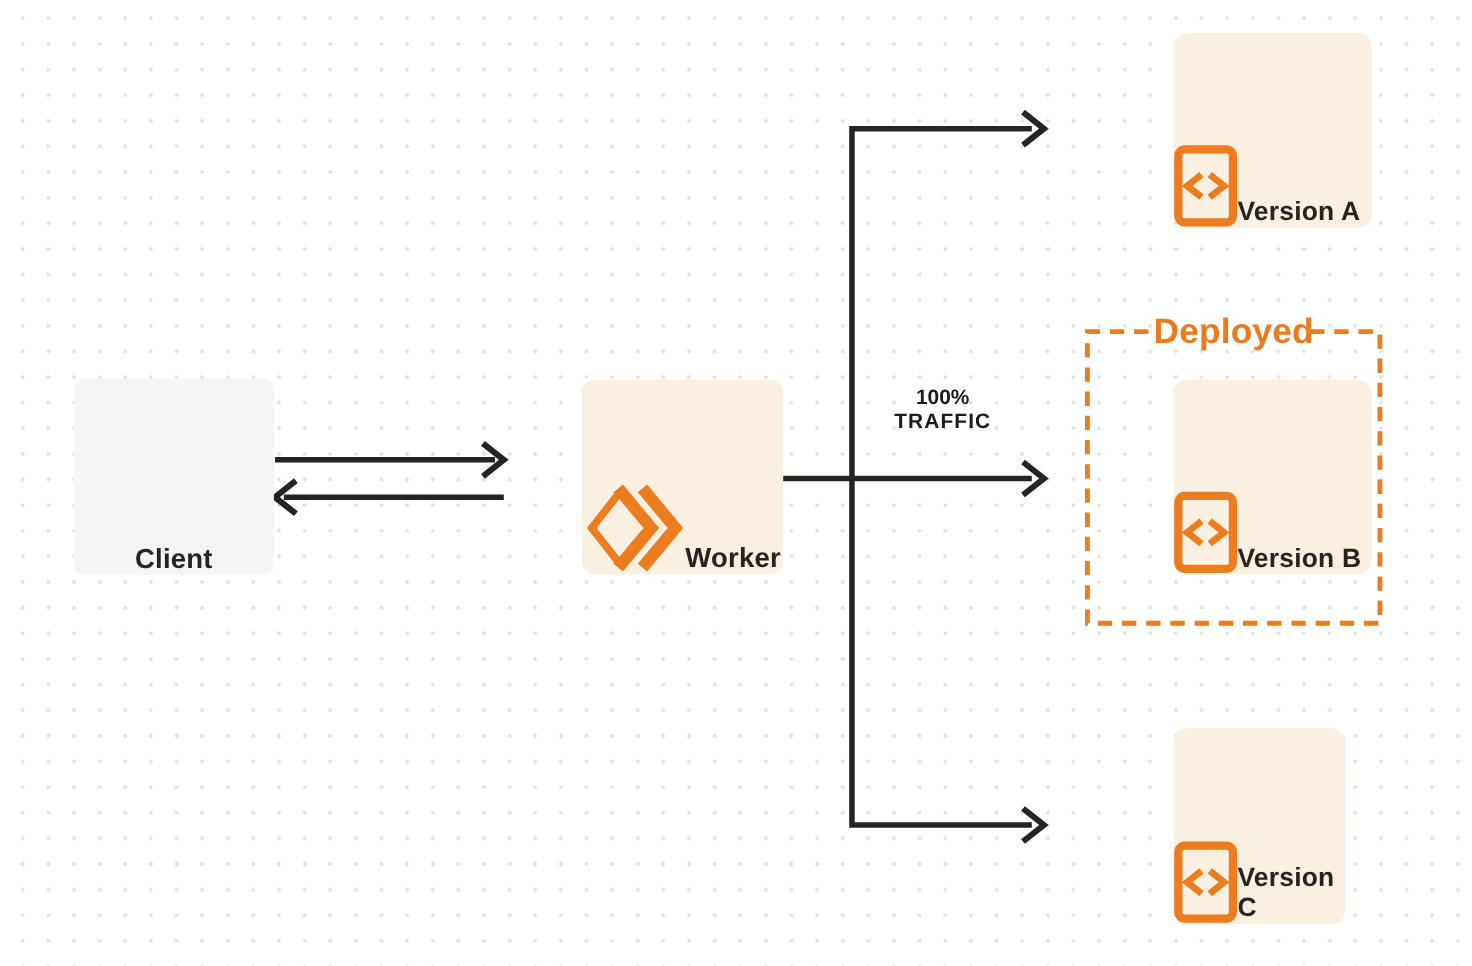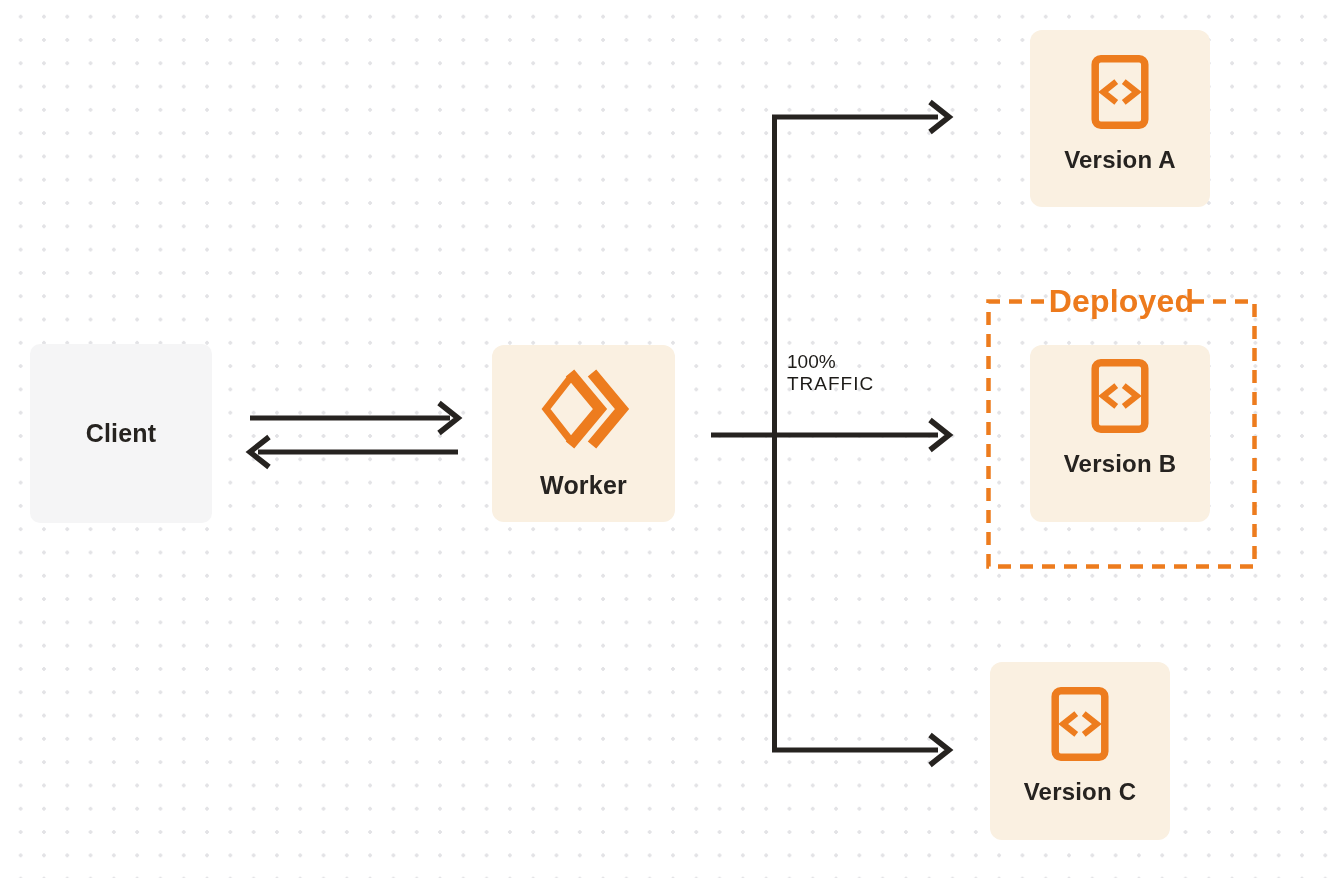--- a/index.html
+++ b/index.html
@@ -10,32 +10,33 @@
     background-image:radial-gradient(circle,#e3e3e6 1.6px,transparent 1.8px);
     background-size:23.3px 23.3px;
     background-position:9px 5px;
     font-family:"Liberation Sans","DejaVu Sans",sans-serif;
     overflow:hidden;
   }
   .lines{position:absolute;left:0;top:0;width:1338px;height:878px;}
   .node{
     position:absolute;
     border-radius:12px;
-    display:flex;flex-direction:column;align-items:center;
+    display:flex;flex-direction:row;align-items:flex-end;
     box-sizing:border-box;
+    margin-left:37px;
   }
   .node-gray{background:#f5f5f6;justify-content:center;}
   .node-cream{background:#faf0e1;}
   .node-label{
     font-weight:700;color:#262320;font-size:25px;letter-spacing:.2px;
   }
   .version-label{font-size:24px;}
   .traffic-label{
     position:absolute;left:787px;top:351px;width:140px;
-    text-align:left;color:#1d1b18;font-weight:400;
+    text-align:center;color:#1d1b18;font-weight:700;
   }
   .traffic-label .l1{font-size:19px;display:block;}
   .traffic-label .l2{font-size:19px;display:block;letter-spacing:1px;}
   .deployed-frame{position:absolute;left:986px;top:299px;width:271px;height:270px;}
   .deployed-frame svg{position:absolute;left:0;top:0;}
   .deployed-label{
     position:absolute;left:50%;top:2px;transform:translate(-50%,-50%);
     color:#ed7a1c;font-weight:700;font-size:32px;white-space:nowrap;
     padding:0 6px;letter-spacing:.2px;
   }
@@ -105,21 +106,21 @@
     <span class="icon-wrap">
       <svg width="58" height="76" viewBox="0 0 62 80" fill="none" stroke="#ed7c1e">
         <rect x="4.5" y="4.5" width="53" height="71" rx="6" stroke-width="8"></rect>
         <path d="M 27 29 L 13 40 L 27 51" stroke-width="6.5" stroke-linejoin="miter"></path>
         <path d="M 35 29 L 49 40 L 35 51" stroke-width="6.5" stroke-linejoin="miter"></path>
       </svg>
     </span>
     <span class="node-label version-label" style="margin-top:16px;">Version B</span>
   </div>
 
-  <div class="node node-cream" style="left:990px;top:662px;width:180px;height:178px;padding-top:24px;">
+  <div class="node node-cream" style="left:1030px;top:662px;width:156px;height:178px;padding-top:24px;">
     <span class="icon-wrap">
       <svg width="58" height="76" viewBox="0 0 62 80" fill="none" stroke="#ed7c1e">
         <rect x="4.5" y="4.5" width="53" height="71" rx="6" stroke-width="8"></rect>
         <path d="M 27 29 L 13 40 L 27 51" stroke-width="6.5" stroke-linejoin="miter"></path>
         <path d="M 35 29 L 49 40 L 35 51" stroke-width="6.5" stroke-linejoin="miter"></path>
       </svg>
     </span>
     <span class="node-label version-label" style="margin-top:16px;">Version C</span>
   </div>
 

